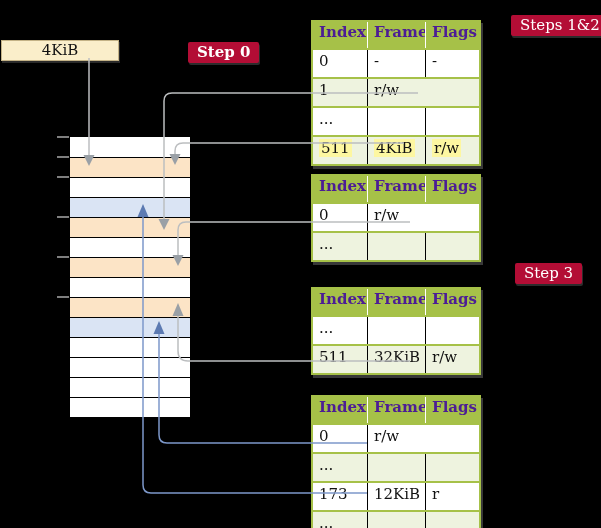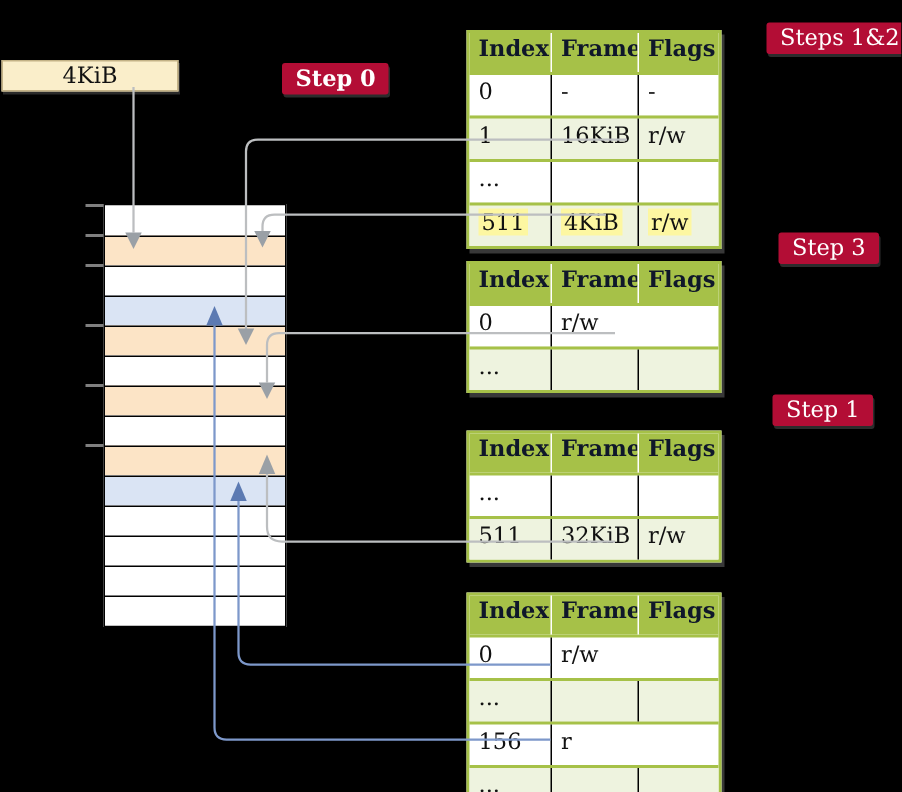--- a/index.html
+++ b/index.html
@@ -38,43 +38,42 @@
     box-sizing:border-box;background:#fff;font-size:15px;color:#111;
     box-shadow:2px 3px 0 rgba(140,140,140,.4);
   }
   .trow{display:flex;height:25px;}
   .trow + .trow{border-top:2px solid #a6c148;height:27px;}
   .trow.header{background:#a6c148;height:26px;}
   .tcell{width:58px;box-sizing:border-box;padding:2px 0 0 6px;
     border-left:1px solid #000;overflow:hidden;white-space:nowrap;}
   .tcell.c0{width:54px;border-left:none;}
   .tcell.c2{width:54px;}
-  .trow.header .tcell{border-left:1px solid #fff;color:#0f172a;font-weight:bold;padding-top:1px;}
+  .trow.header .tcell{border-left:1px solid #fff;color:#4c1d95;font-weight:bold;padding-top:1px;}
   .trow.header .tcell.c0{border-left:none;}
   .trow.shade{background:#eef3df;}
   .hl{background:#fdf7a1;padding:0 2px;}
   
   #table-1{top:20px;}
   #table-2{top:174px;}
   #table-3{top:287px;}
   #table-4{top:395px;}
   
   #arrow-layer{position:absolute;left:0;top:0;width:601px;height:528px;pointer-events:none;}
 </style>
 </head>
 <body>
 
 <div id="canvas">
 
   <div id="frame-box">4KiB</div>
 
   <div class="badge" id="badge-step0">Step 0</div>
   <div class="badge" id="badge-steps12">Steps 1&amp;2</div>
-  <div class="badge" id="badge-step3">Step 3</div>
-  <div class="badge" id="badge-step4">Step 1</div>
+  <div class="badge" id="badge-step4">Step 3</div>
 
   <div id="memory-stack">
     <div class="mem-row" style="background:#ffffff"></div>
     <div class="mem-row" style="background:#fce4c6"></div>
     <div class="mem-row" style="background:#ffffff"></div>
     <div class="mem-row" style="background:#dae4f4"></div>
     <div class="mem-row" style="background:#fce4c6"></div>
     <div class="mem-row" style="background:#ffffff"></div>
     <div class="mem-row" style="background:#fce4c6"></div>
     <div class="mem-row" style="background:#ffffff"></div>
@@ -99,21 +98,20 @@
       <div class="tcell c1">Frame</div>
       <div class="tcell c2">Flags</div>
     </div>
     <div class="trow">
       <div class="tcell c0">0</div>
       <div class="tcell c1">-</div>
       <div class="tcell c2">-</div>
     </div>
     <div class="trow shade">
       <div class="tcell c0">1</div>
-      <div class="tcell c1">16KiB</div>
       <div class="tcell c2">r/w</div>
     </div>
     <div class="trow">
       <div class="tcell c0">...</div>
       <div class="tcell c1"></div>
       <div class="tcell c2"></div>
     </div>
     <div class="trow shade">
       <div class="tcell c0"><span class="hl">511</span></div>
       <div class="tcell c1"><span class="hl">4KiB</span></div>
@@ -165,21 +163,22 @@
     <div class="trow">
       <div class="tcell c0">0</div>
       <div class="tcell c2">r/w</div>
     </div>
     <div class="trow shade">
       <div class="tcell c0">...</div>
       <div class="tcell c1"></div>
       <div class="tcell c2"></div>
     </div>
     <div class="trow">
-      <div class="tcell c0">156</div>
+      <div class="tcell c0">173</div>
+      <div class="tcell c1">12KiB</div>
       <div class="tcell c2">r</div>
     </div>
     <div class="trow shade">
       <div class="tcell c0">...</div>
       <div class="tcell c1"></div>
       <div class="tcell c2"></div>
     </div>
   </div>
 
   <svg id="arrow-layer" viewBox="0 0 601 528" xmlns="http://www.w3.org/2000/svg">

